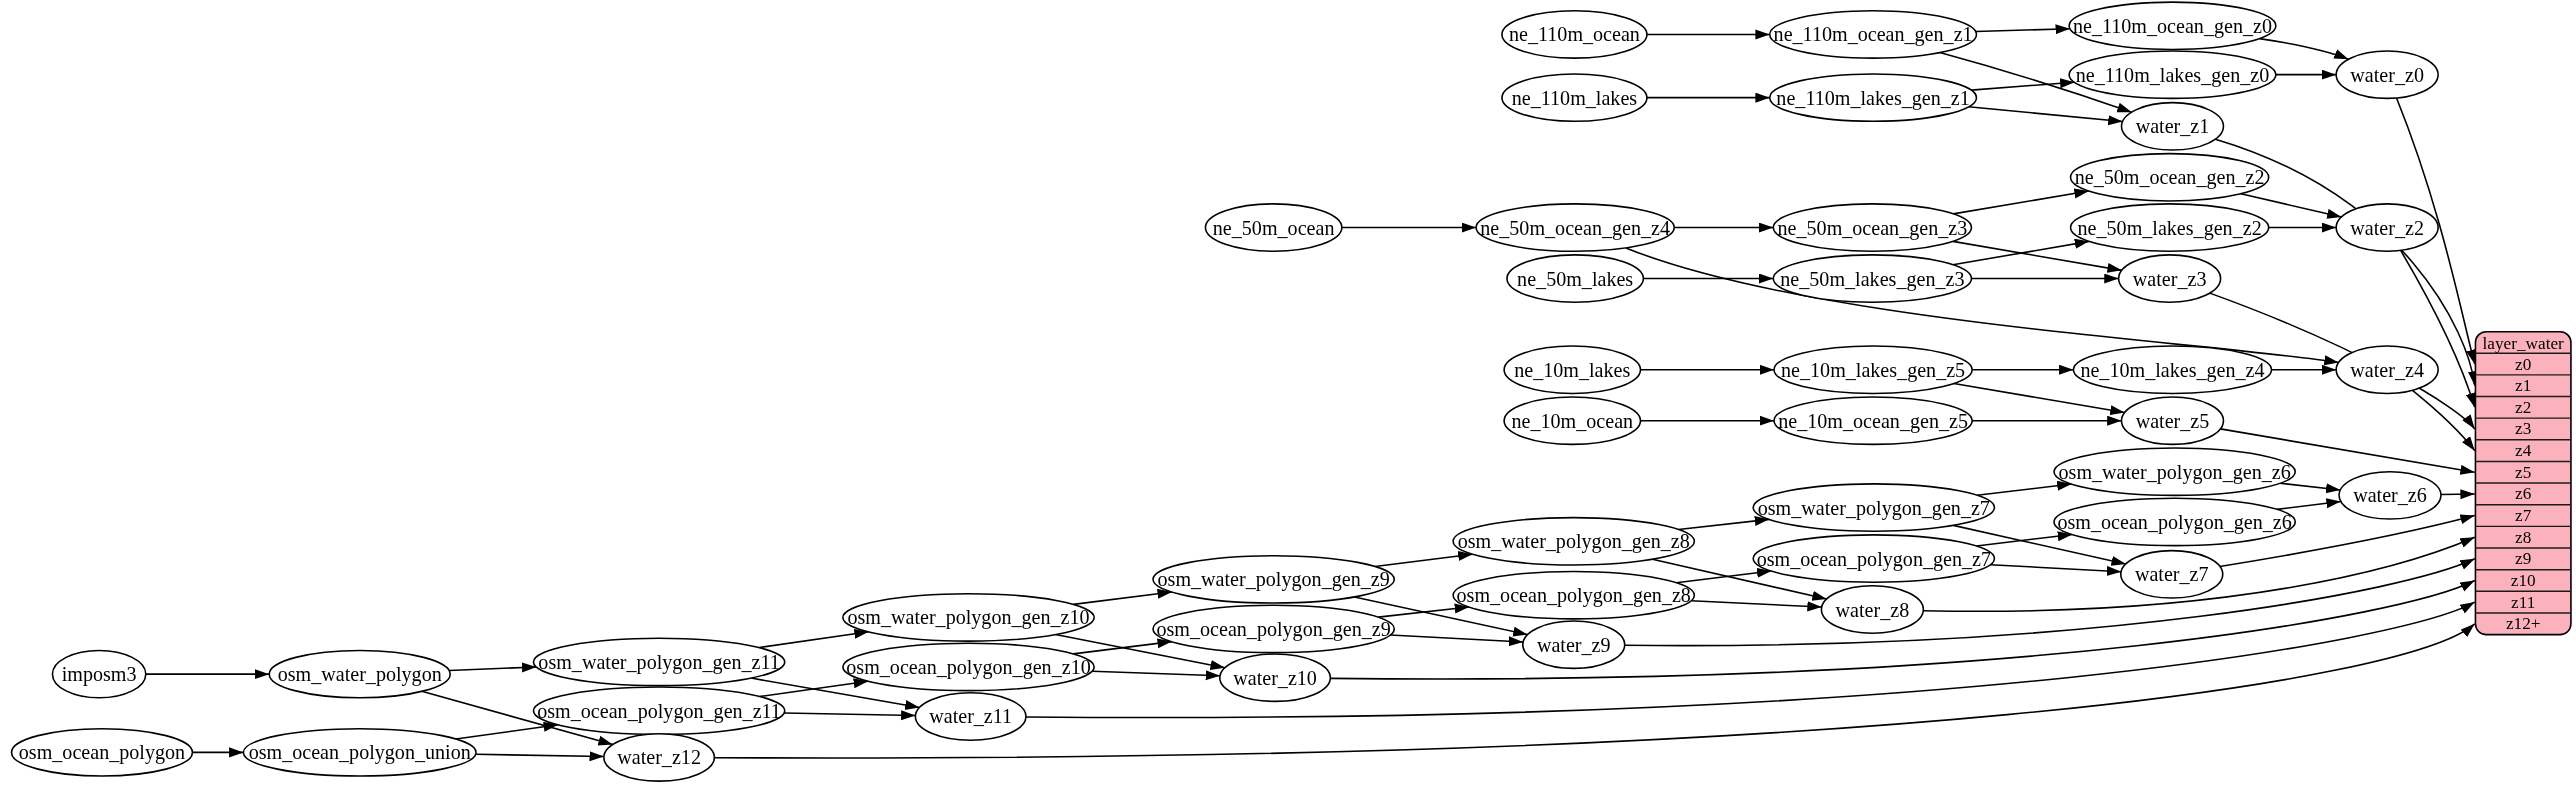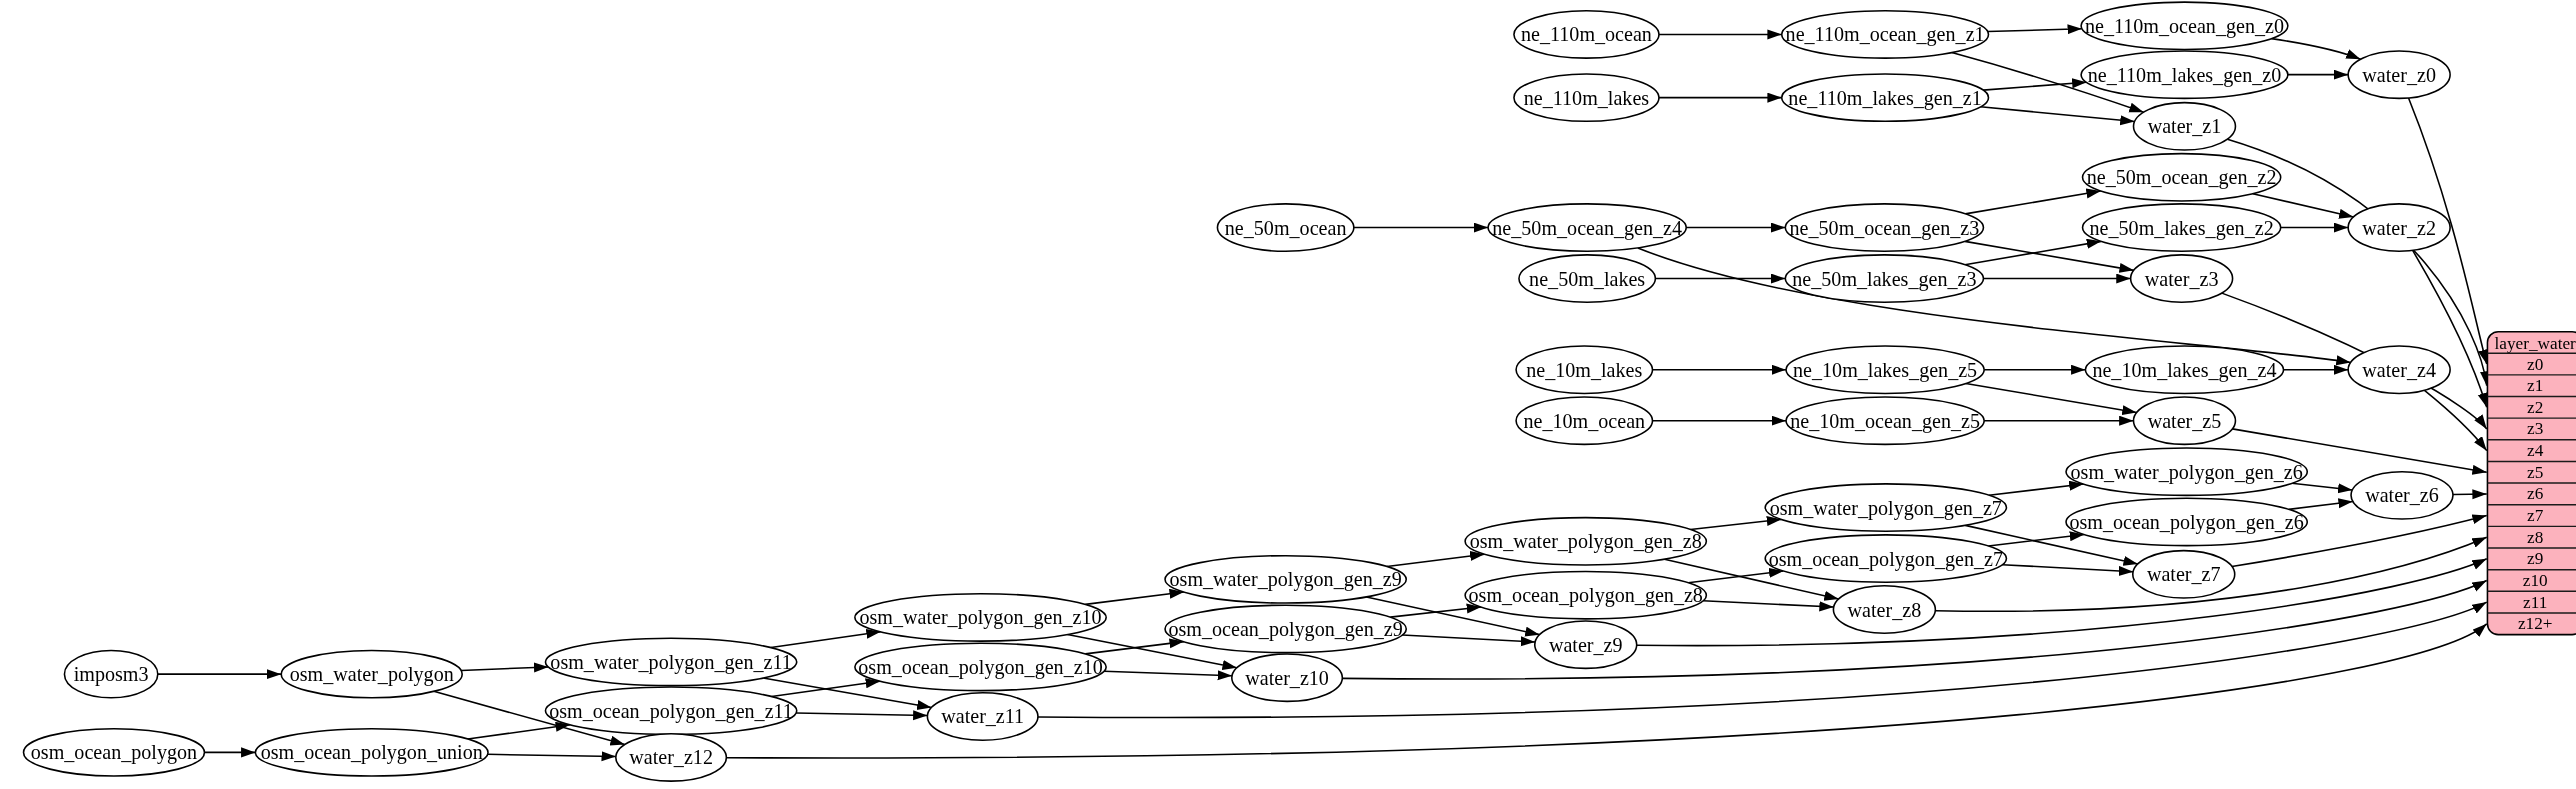--- a/index.html
+++ b/index.html
@@ -3,21 +3,21 @@
 <meta charset="utf-8">
 <style>
   html, body {
     margin: 0;
     padding: 0;
     width: 2576px;
     height: 789px;
     background: #ffffff;
     overflow: hidden;
   }
-  #diagram-root { width: 2092px; height: 789px; padding-left: 12px; }
+  #diagram-root { width: 2092px; height: 789px; }
   svg { display: block; }
   svg text {
     font-family: "Liberation Serif", "DejaVu Serif", serif;
     fill: #000000;
   }
   .node-label { font-size: 28px; }
   .record-label { font-size: 24px; }
 </style>
 </head>
 <body style="background: rgb(255, 255, 255);">

